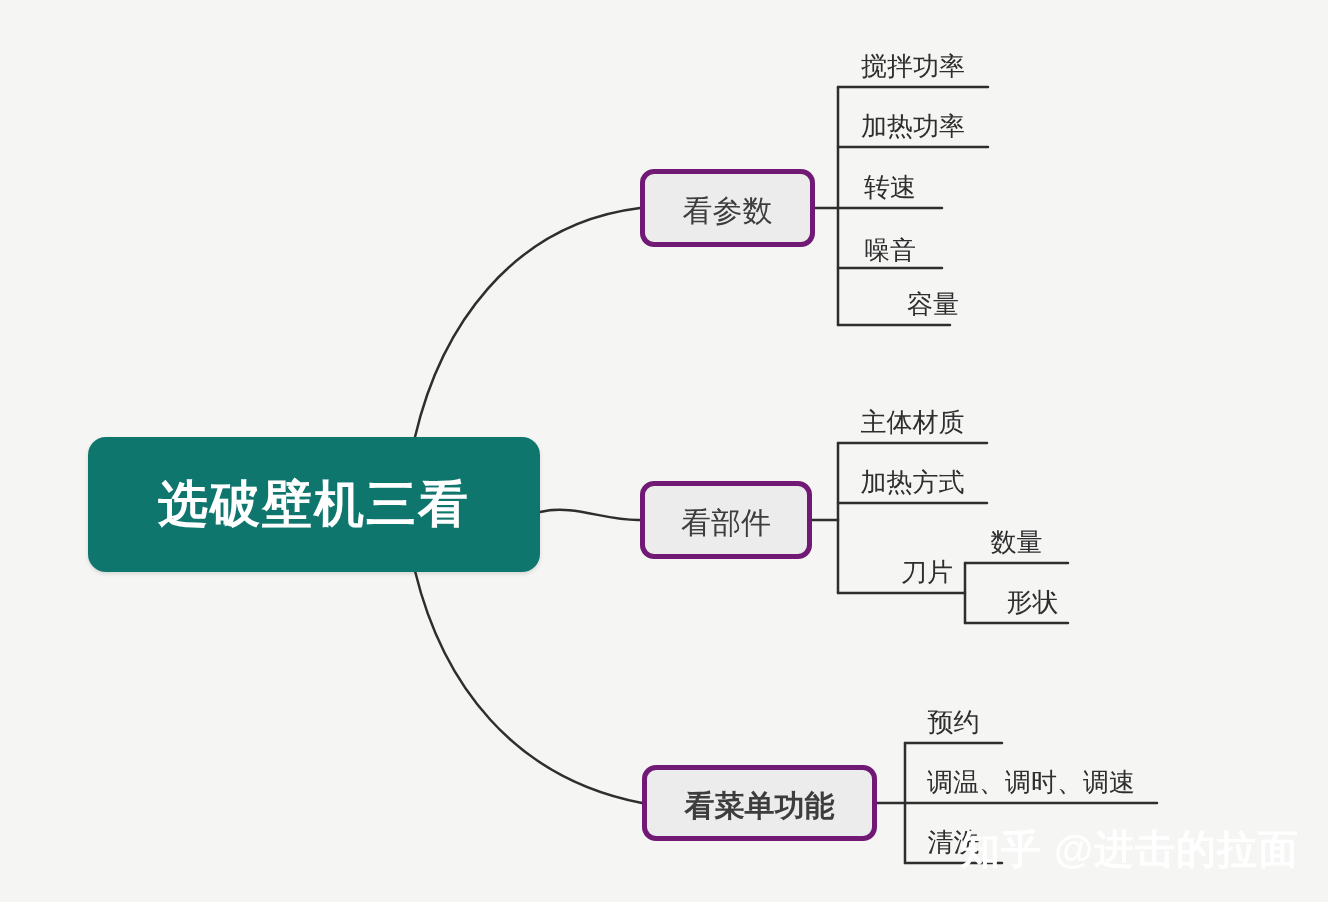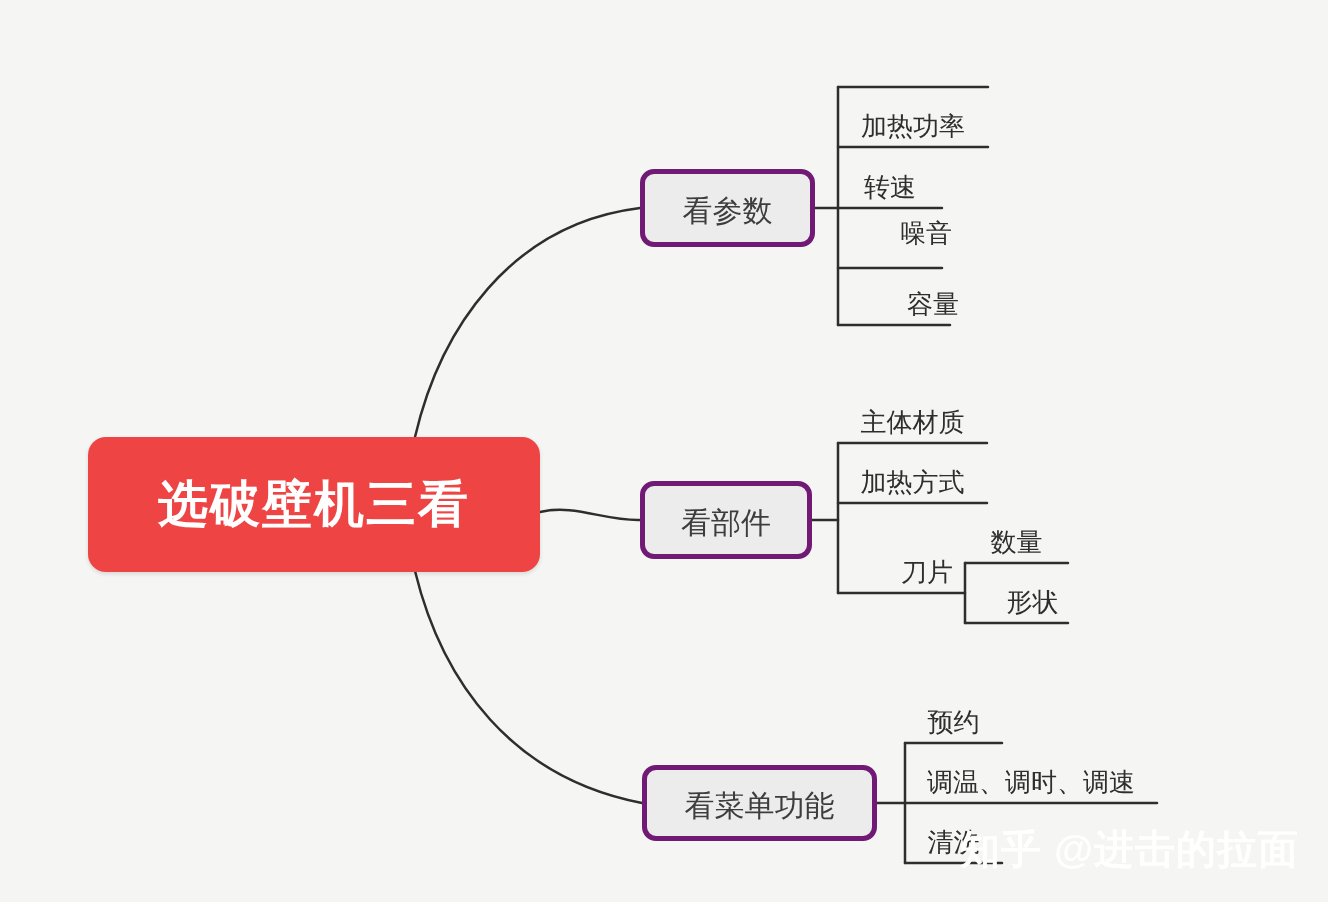--- a/index.html
+++ b/index.html
@@ -23,21 +23,21 @@
   svg.connectors path, svg.connectors line {
     stroke: #2e2e2e;
     stroke-width: 2.5;
     fill: none;
     stroke-linecap: round;
   }
   .root-node {
     position: absolute;
     left: 88px; top: 437px;
     width: 452px; height: 135px;
-    background: #ef4444;
+    background: #0f766e;
     border-radius: 18px;
     color: #ffffff;
     font-size: 50px;
     font-weight: 700;
     text-align: center;
     line-height: 135px;
     letter-spacing: 2px;
     box-shadow: 0 2px 4px rgba(0,0,0,0.12);
   }
   .branch-node {
@@ -45,35 +45,35 @@
     background: #ececec;
     border: 5px solid #701a75;
     border-radius: 14px;
     color: #3d3d3d;
     font-size: 30px;
     text-align: center;
     box-sizing: border-box;
   }
   .b-params { left: 640px; top: 169px; width: 175px; height: 78px; line-height: 74px; }
   .b-parts  { left: 640px; top: 481px; width: 172px; height: 78px; line-height: 74px; }
-  .b-menu   { left: 642px; top: 765px; width: 235px; height: 76px; line-height: 72px; }
+  .b-menu   { left: 642px; top: 765px; width: 235px; height: 76px; line-height: 72px; font-weight: bold; }
   .leaf {
     position: absolute;
     height: 34px;
     line-height: 34px;
     font-size: 26px;
     color: #2e2e2e;
     text-align: center;
     white-space: nowrap;
   }
   
   .l-a1 { left: 838px; top: 49px;  width: 150px; }
   .l-a2 { left: 838px; top: 109px; width: 150px; }
   .l-a3 { left: 838px; top: 170px; width: 104px; }
-  .l-a4 { left: 838px; top: 216px; width: 104px; padding-left: 36px; }
+  .l-a4 { left: 838px; top: 233px; width: 104px; }
   .l-a5 { left: 838px; top: 287px; width: 112px; padding-left: 39px; }
   
   .l-b1 { left: 838px; top: 405px; width: 149px; }
   .l-b2 { left: 838px; top: 465px; width: 149px; }
   .l-b3 { left: 838px; top: 555px; width: 122px; padding-left: 28px; }
   .l-b3a { left: 965px; top: 525px; width: 103px; }
   .l-b3b { left: 965px; top: 585px; width: 103px; margin-left: 16px; }
   
   .l-c1 { left: 905px; top: 705px; width: 97px; }
   .l-c2 { left: 905px; top: 765px; width: 252px; }
@@ -125,20 +125,21 @@
     <line x1="905" y1="803" x2="1157" y2="803"></line>
     <line x1="905" y1="863" x2="1002" y2="863"></line>
   </svg>
 
   <div class="root-node">选破壁机三看</div>
 
   <div class="branch-node b-params">看参数</div>
   <div class="branch-node b-parts">看部件</div>
   <div class="branch-node b-menu">看菜单功能</div>
 
+  <div class="leaf l-a1">搅拌功率</div>
   <div class="leaf l-a2">加热功率</div>
   <div class="leaf l-a3">转速</div>
   <div class="leaf l-a4">噪音</div>
   <div class="leaf l-a5">容量</div>
 
   <div class="leaf l-b1">主体材质</div>
   <div class="leaf l-b2">加热方式</div>
   <div class="leaf l-b3">刀片</div>
   <div class="leaf l-b3a">数量</div>
   <div class="leaf l-b3b">形状</div>

